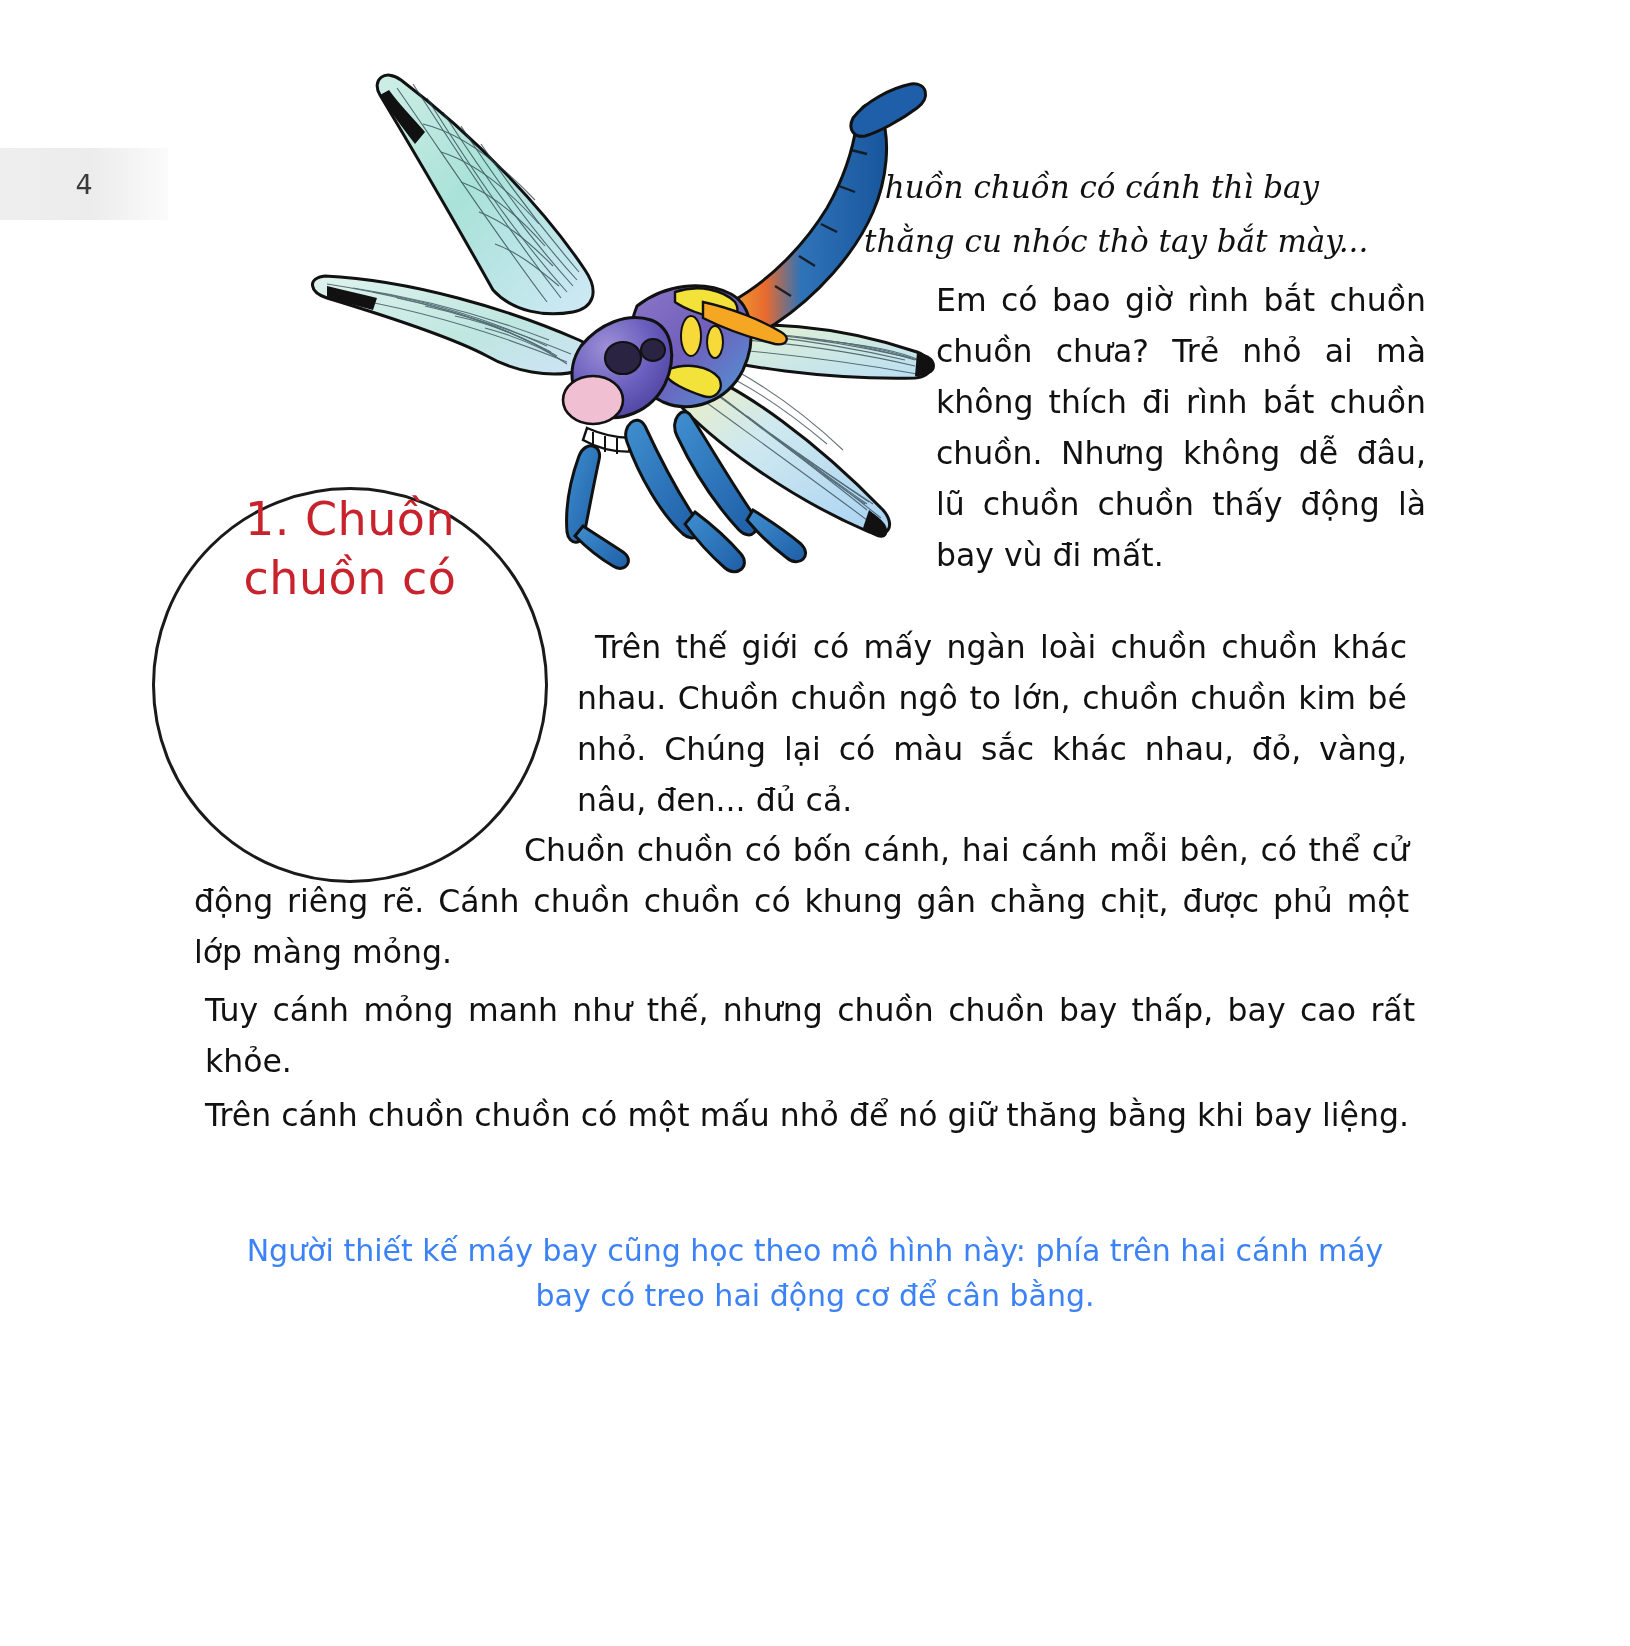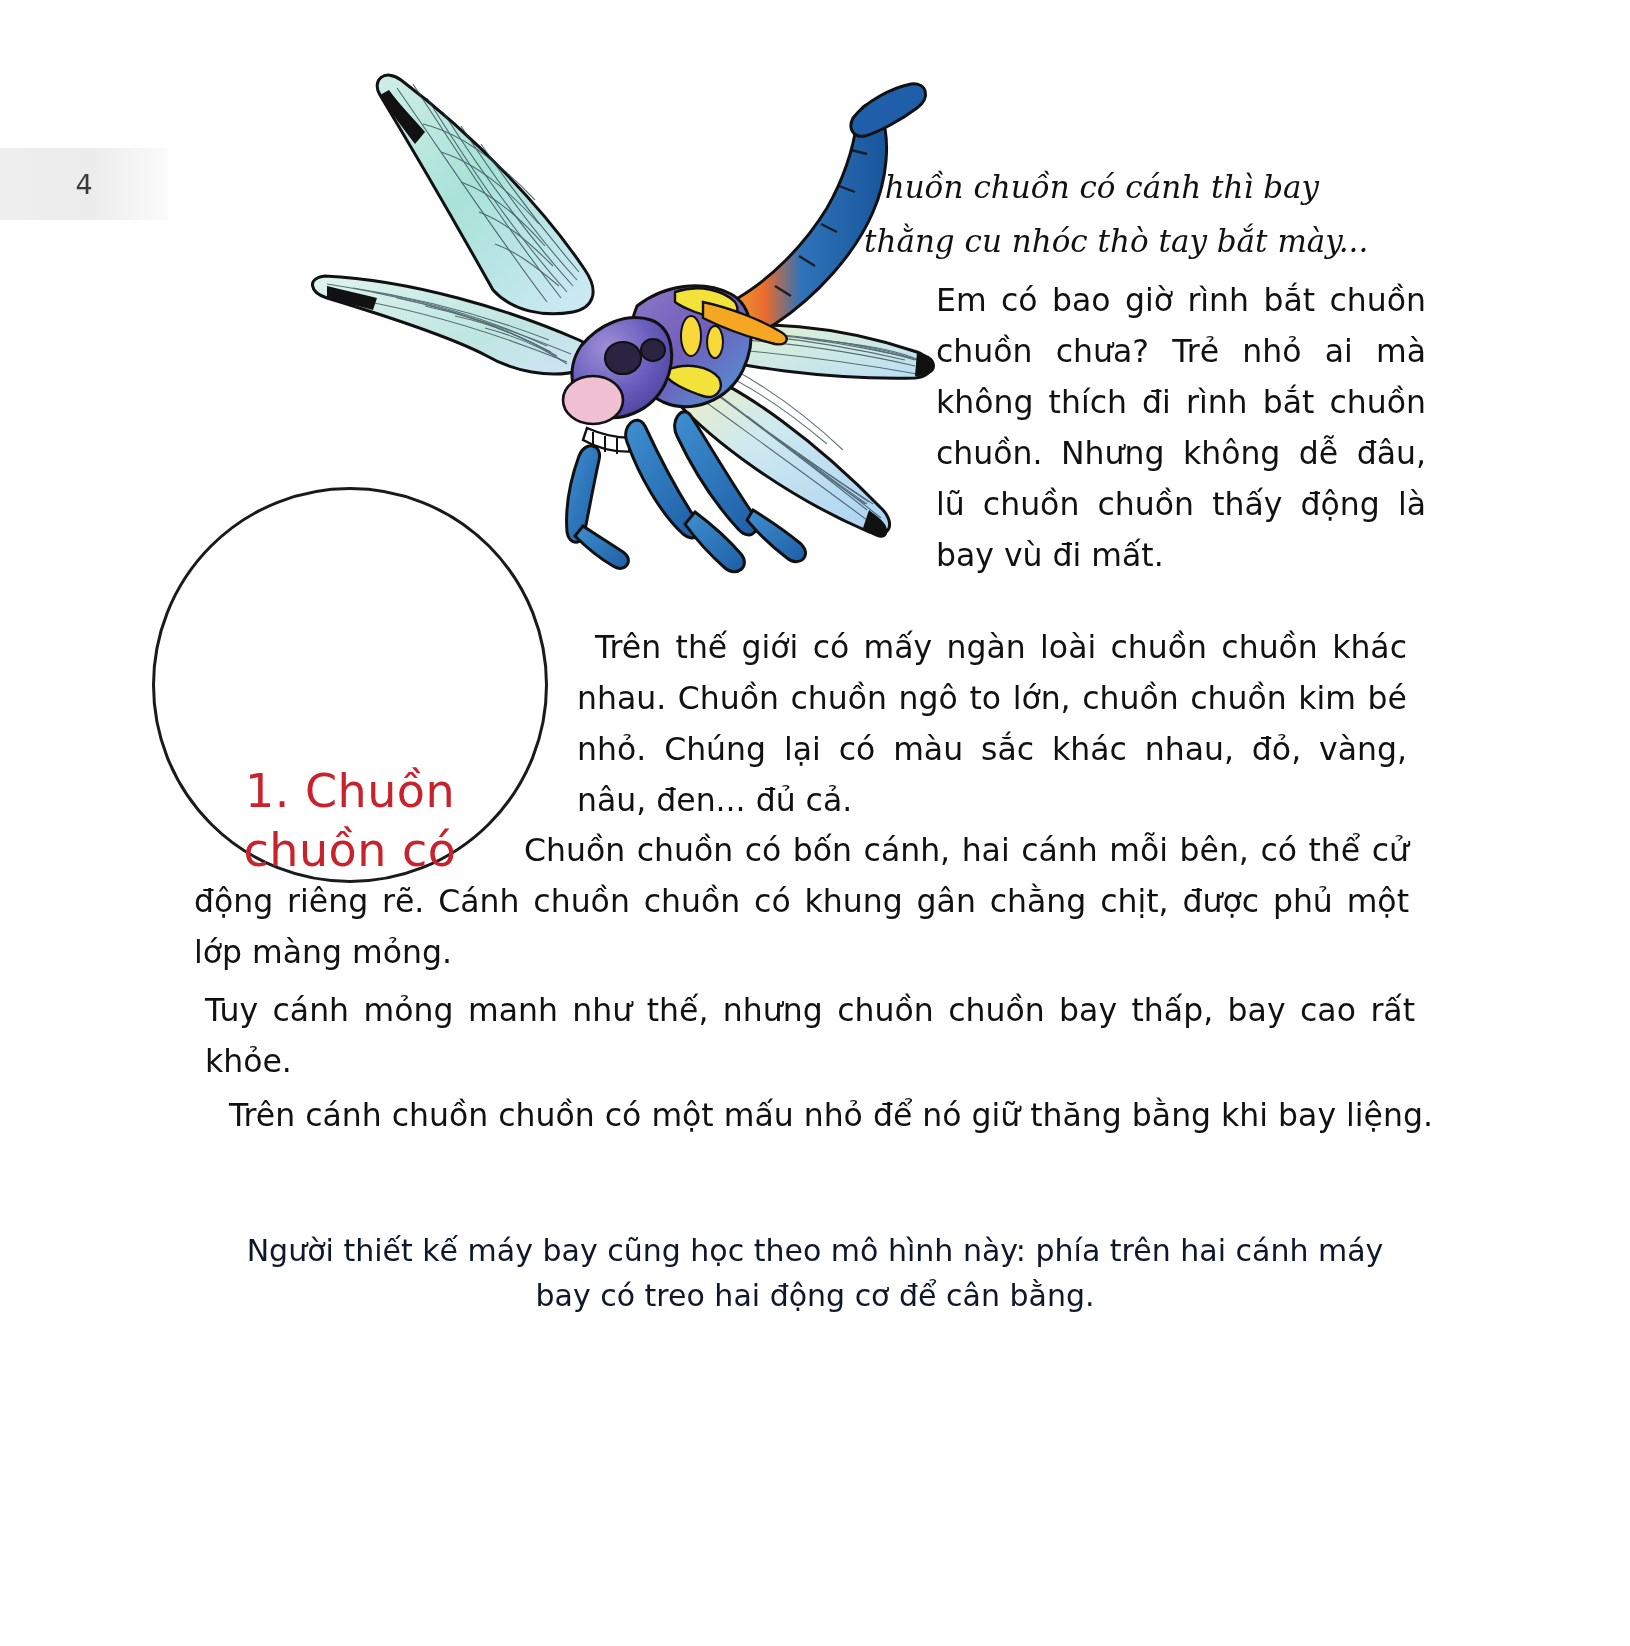--- a/index.html
+++ b/index.html
@@ -37,21 +37,21 @@
   .chapter-circle {
     position: absolute;
     left: 152px;
     top: 487px;
     width: 390px;
     height: 390px;
     border: 3px solid #1a1a1a;
     border-radius: 50%;
     background: #ffffff;
     display: flex;
-    align-items: flex-end;
+    align-items: flex-start;
     justify-content: center;
     z-index: 6;
   }
   .chapter-circle .ct {
     text-align: center;
     color: #c8232c;
     font-family: "DejaVu Sans", sans-serif;
     font-size: 46px;
     line-height: 1.28;
     font-weight: 400;
@@ -103,29 +103,29 @@
     left: 205px;
     text-align: justify;
     text-align-last: left;
     font-size: 31.5px;
     line-height: 1.62;
     color: #111;
   }
   .p2 { top: 622px; left: 577px; width: 830px; text-indent: 18px; }
   .p3 { top: 825px; left: 194px; width: 1215px; text-indent: 330px; }
   .p4 { top: 985px; }
-  .p5 { top: 1090px; margin-left: 24px; }
+  .p5 { top: 1090px; }
 
   .footer-red {
     position: absolute;
     left: 215px;
     top: 1228px;
     width: 1200px;
     text-align: center;
-    color: #0f172a;
+    color: #3b82f6;
     font-size: 30px;
     line-height: 1.5;
   }
 </style>
 </head>
 <body>
 
 <div class="page-tab">
   <span>4</span>
 </div>

